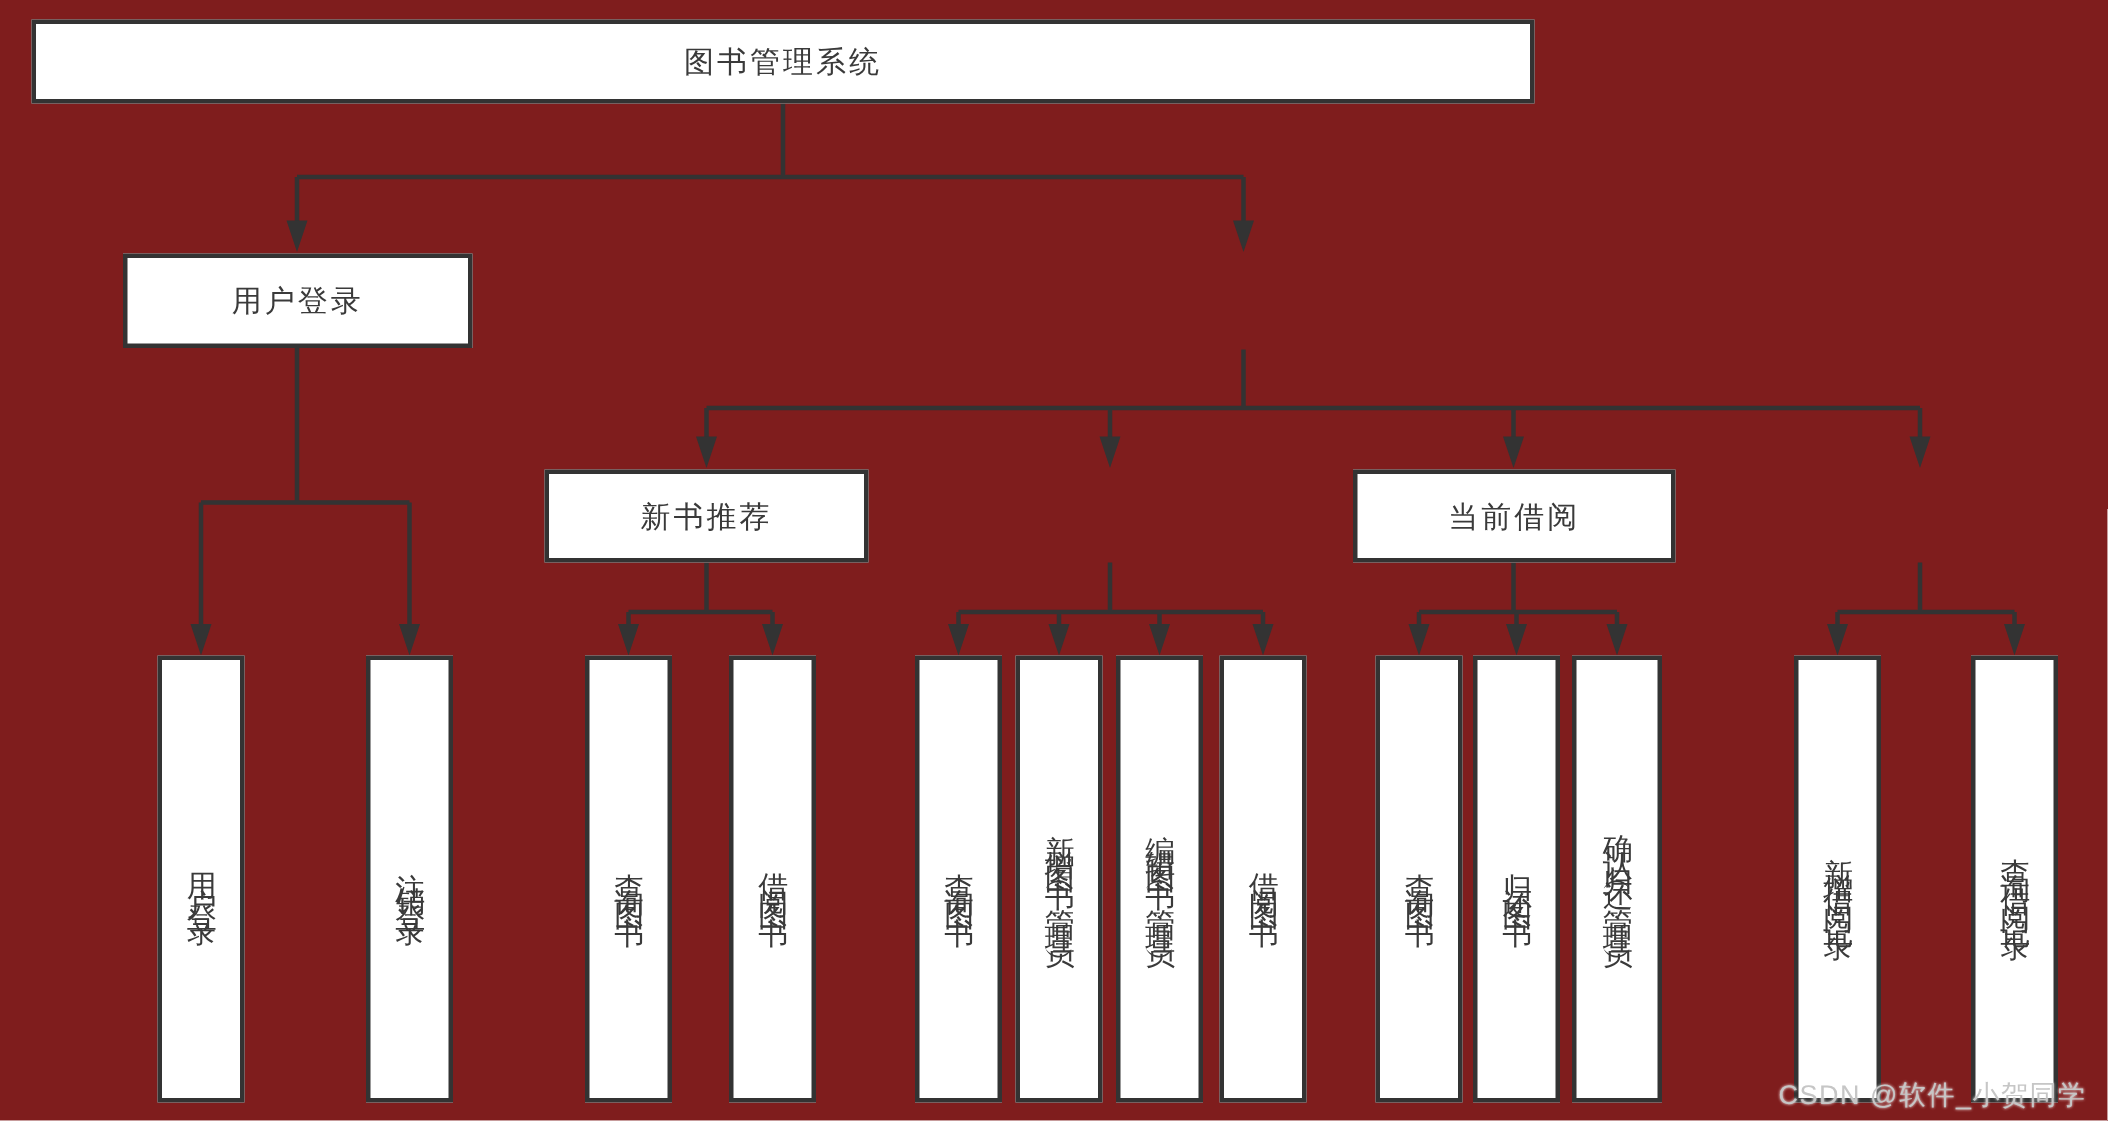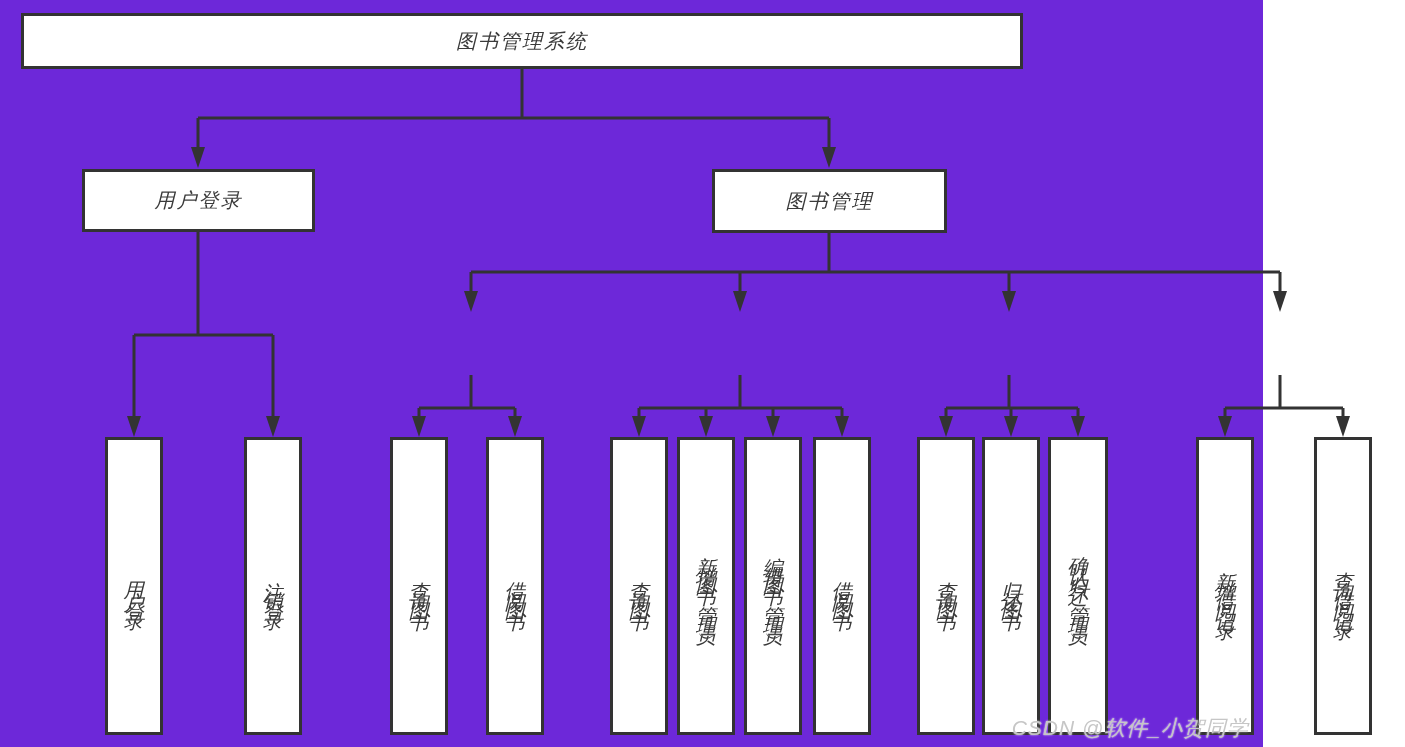--- a/index.html
+++ b/index.html
@@ -6,24 +6,23 @@
     margin: 0;
     padding: 0;
     background: #ffffff;
     width: 1405px;
     height: 747px;
     overflow: hidden;
     font-family: "Liberation Sans", "DejaVu Sans", sans-serif;
   }
   .stage {
     position: relative;
-    width: 1263px;
+    width: 1405px;
     height: 747px;
-    background: #6d28d9;
-    font-style: italic;
+    background: #7f1d1d;
   }
   .connectors {
     position: absolute;
     left: 0;
     top: 0;
     z-index: 1;
   }
   .node {
     position: absolute;
     box-sizing: border-box;
@@ -44,21 +43,21 @@
     writing-mode: vertical-rl;
     text-orientation: mixed;
     letter-spacing: 10px;
     line-height: 1;
     white-space: nowrap;
   }
   .watermark {
     position: absolute;
     right: 14px;
     bottom: 5px;
-    font-size: 21px;
+    font-size: 18px;
     color: #c6c6c6;
     letter-spacing: 1px;
     z-index: 3;
     text-shadow: 0 0 2px #ffffff;
   }
 </style>
 </head>
 <body>
 
 <div class="stage">
@@ -110,24 +109,27 @@
     </g>
   </svg>
 
   <div class="node" style="left:21px;top:13px;width:1002px;height:56px">
     <span class="lbl">图书管理系统</span>
   </div>
 
   <div class="node" style="left:82px;top:169px;width:233px;height:63px">
     <span class="lbl">用户登录</span>
   </div>
-  <div class="node" style="left:712px;top:169px;width:235px;height:64px">
-    <span class="lbl">图书管理</span>
+
+  <div class="node" style="left:363px;top:313px;width:216px;height:62px">
+    <span class="lbl">新书推荐</span>
   </div>
-
+  <div class="node" style="left:902px;top:313px;width:215px;height:62px">
+    <span class="lbl">当前借阅</span>
+  </div>
 
   <div class="node vert" style="left:105px;top:437px;width:58px;height:298px">
     <span class="lbl">用户登录</span>
   </div>
   <div class="node vert" style="left:244px;top:437px;width:58px;height:298px">
     <span class="lbl">注销登录</span>
   </div>
 
   <div class="node vert" style="left:390px;top:437px;width:58px;height:298px">
     <span class="lbl">查询图书</span>

